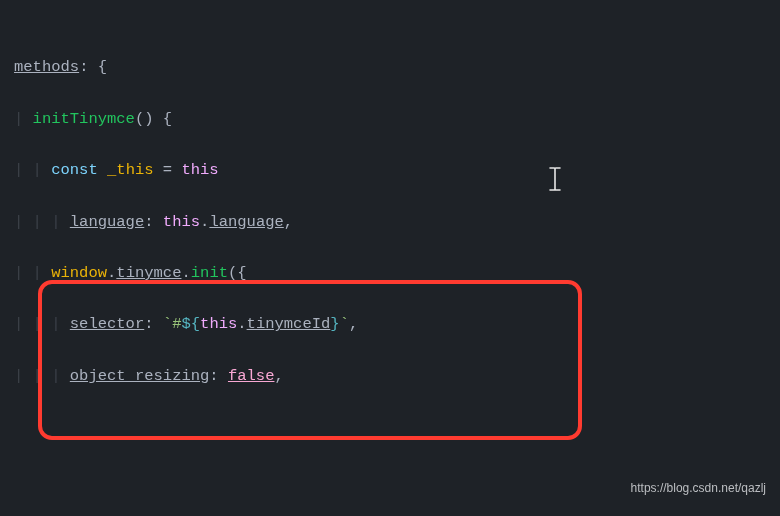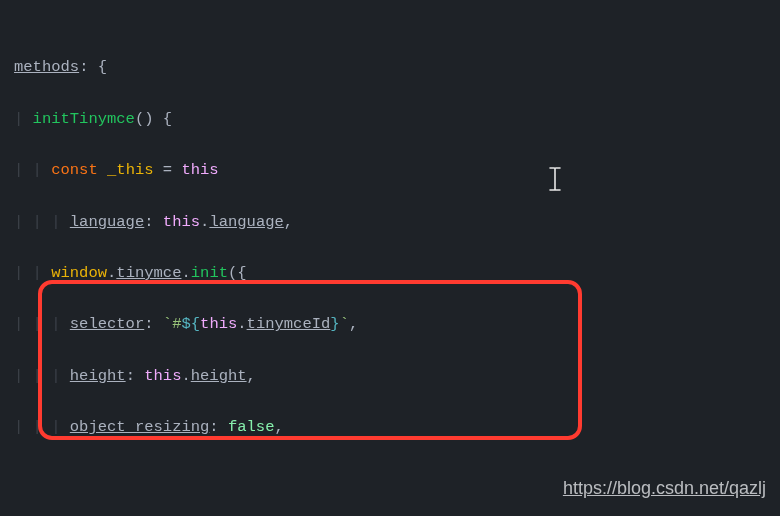--- a/index.html
+++ b/index.html
@@ -20,27 +20,27 @@
     position: relative;
   }
   .line {
     display: block;
     position: relative;
   }
   .guide {
     color: #3b4048;
     user-select: none;
   }
-  .tok-keyword { color: #f97316; margin-top: 24px; }
+  .tok-keyword { color: #7dd3fc; margin-top: 24px; }
   .tok-this    { color: #f0abfc; }
   .tok-prop    { color: #abb2bf; text-decoration: underline; }
   .tok-func    { color: #22c55e; }
   .tok-string  { color: #98c379; }
   .tok-var     { color: #eab308; }
-  .tok-bool    { color: #86efac; }
+  .tok-bool    { color: #f9a8d4; text-decoration: underline; }
   .tok-plain   { color: #abb2bf; }
   .tok-tpl     { color: #56b6c2; }
 
   .highlight-box {
     position: absolute;
     border: 4px solid #ff3b30;
     border-radius: 14px;
     left: 38px;
     top: 280px;
     width: 544px;
@@ -53,38 +53,36 @@
     left: 546px;
     top: 166px;
     pointer-events: none;
   }
   .watermark {
     position: absolute;
     right: 14px;
     bottom: 14px;
     color: #d6d8db;
     font-family: Arial, sans-serif;
-    font-size: 18px;
+    font-size: 12px;
     opacity: 0.85;
     pointer-events: none;
-    text-decoration: underline;
   }
 </style>
 </head>
 <body>
 
 <div class="code-area">
 
 <span class="line"><span class="tok-prop">methods</span><span class="tok-plain">: {</span></span>
 <span class="line"><span class="guide">| </span><span class="tok-func">initTinymce</span><span class="tok-plain">()</span><span class="tok-plain"> {</span></span>
 <span class="line"><span class="guide">| | </span><span class="tok-keyword">const</span><span class="tok-var"> _this</span><span class="tok-plain"> = </span><span class="tok-this">this</span></span>
 <span class="line"><span class="guide">| | | </span><span class="tok-prop">language</span><span class="tok-plain">: </span><span class="tok-this">this</span><span class="tok-plain">.</span><span class="tok-prop">language</span><span class="tok-plain">,</span></span>
 <span class="line"><span class="guide">| | </span><span class="tok-var">window</span><span class="tok-plain">.</span><span class="tok-prop">tinymce</span><span class="tok-plain">.</span><span class="tok-func">init</span><span class="tok-plain">({</span></span>
 <span class="line"><span class="guide">| | | </span><span class="tok-prop">selector</span><span class="tok-plain">: </span><span class="tok-string">`</span><span class="tok-string">#</span><span class="tok-tpl">${</span><span class="tok-this">this</span><span class="tok-plain">.</span><span class="tok-prop">tinymceId</span><span class="tok-tpl">}</span><span class="tok-string">`</span><span class="tok-plain">,</span></span>
-<span class="line"><span class="guide">| | | </span><span class="tok-prop">height</span><span class="tok-plain">: </span><span class="tok-this">this</span><span class="tok-plain">.</span><span class="tok-prop">height</span><span class="tok-plain">,</span></span>
 <span class="line"><span class="guide">| | | </span><span class="tok-prop">object_resizing</span><span class="tok-plain">: </span><span class="tok-bool">false</span><span class="tok-plain">,</span></span>
 
 
 
 
 
 
 
 
 

